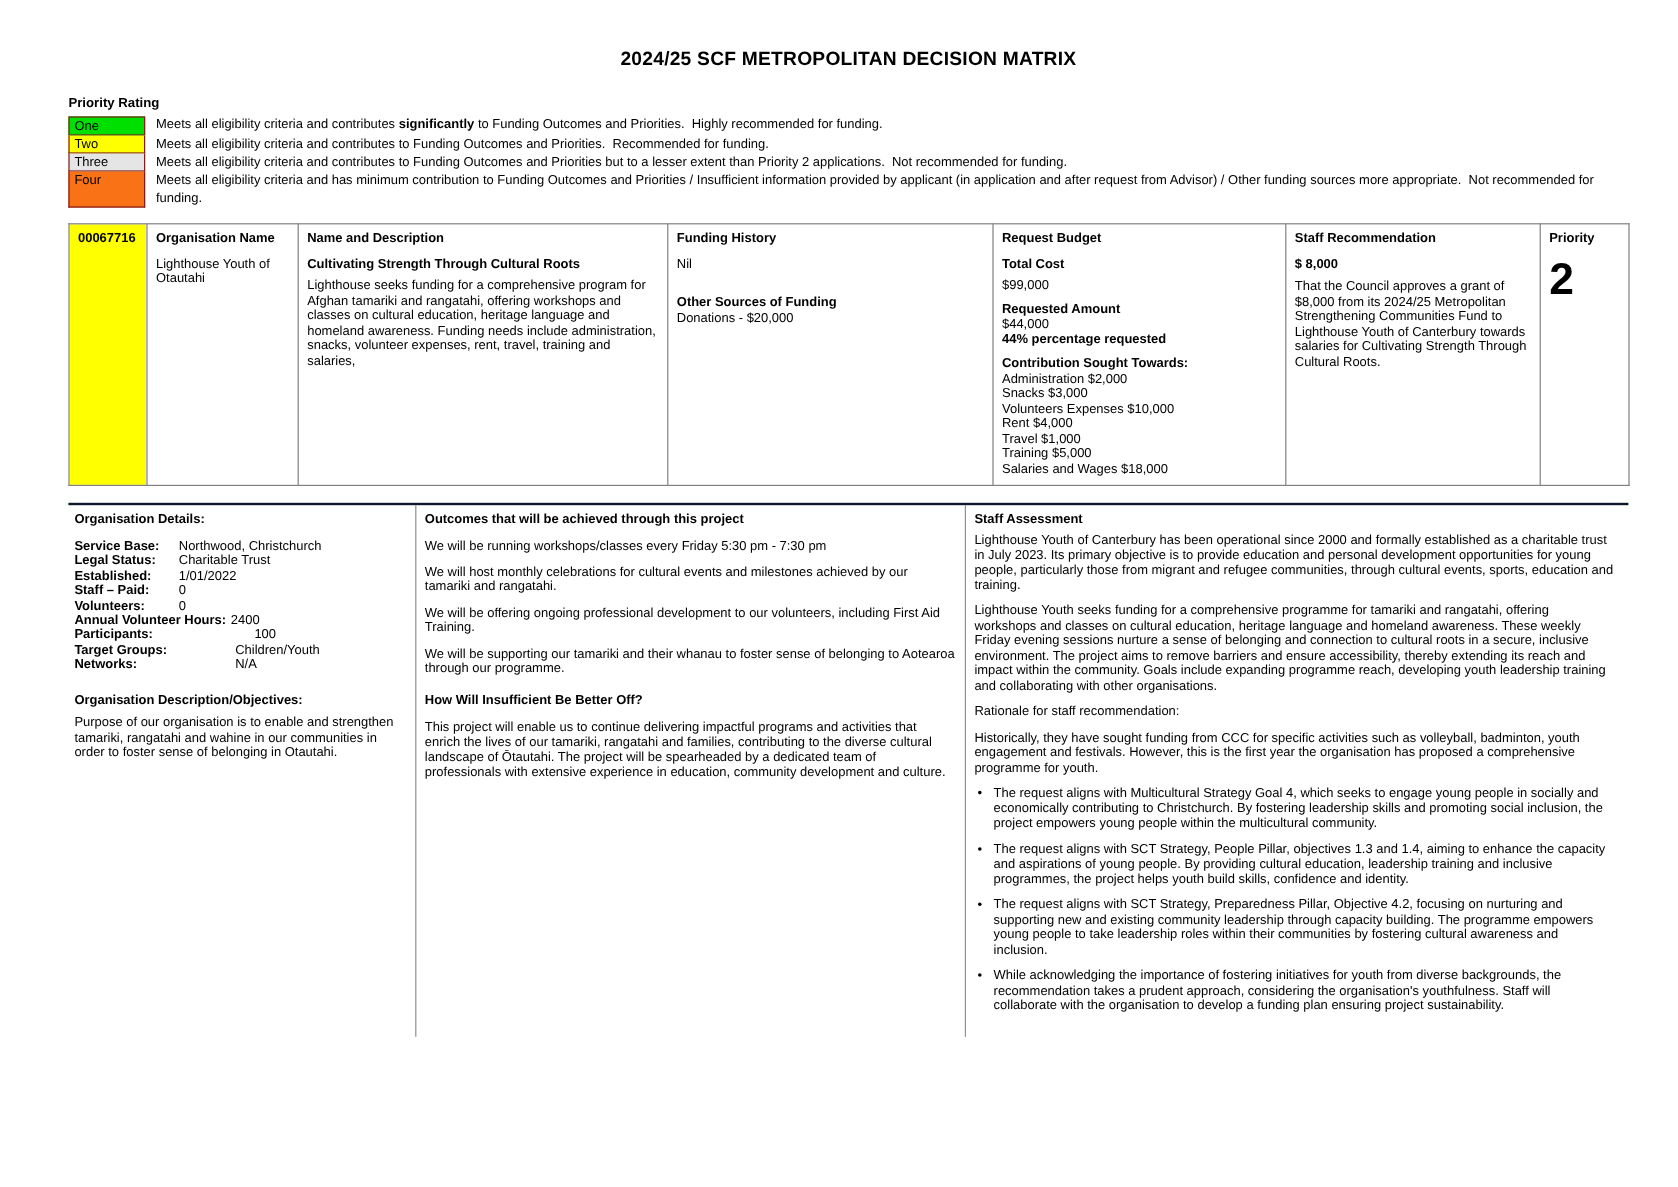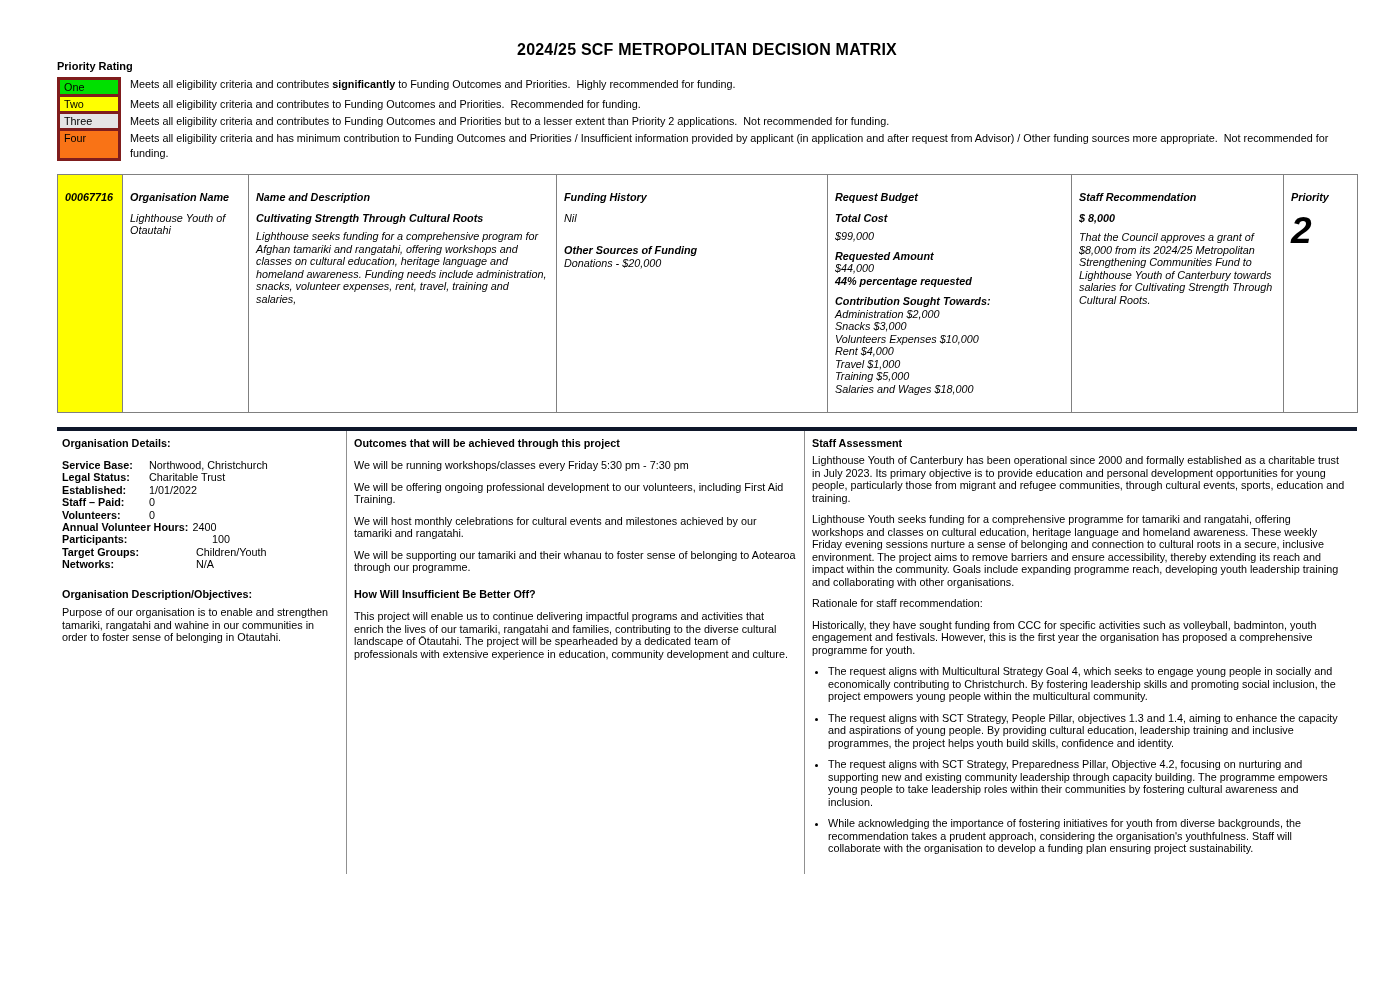--- a/index.html
+++ b/index.html
@@ -12,52 +12,52 @@
   }
   .page { padding: 0 41px 0 57px; width: 1398px; }
   .b { font-weight: bold; }
 
   .title {
     padding-top: 41px; font-size: 16px; font-weight: bold;
     text-align: center; letter-spacing: 0.2px;
   }
 
   
-  .legend-heading { margin-top: 0; font-size: 11px; font-weight: bold; }
+  .legend-heading { margin-top: 20px; font-size: 11px; font-weight: bold; }
   .legend { margin-top: 5px; width: 1295px; }
   .legend-row { display: flex; align-items: stretch; min-height: 15px; }
   .swatch {
-    width: 64px; flex: 0 0 64px; border: 3px solid #7f1d1d;
+    width: 64px; flex: 0 0 64px; border: 1px solid #7f1d1d;
     padding-left: 4px; line-height: 14px;
   }
   .legend-row + .legend-row .swatch { border-top: 0; }
   .legend-text { flex: 1; padding-left: 9px; line-height: 15px; white-space: pre-wrap; }
 
   
   .matrix {
     margin-top: 13px; width: 1300px;
     border-collapse: collapse; table-layout: fixed;
   }
   .matrix td {
     border: 1px solid #808080; vertical-align: top;
-    padding: 16px 7px; height: 174px; overflow: hidden; font-style: italic;
+    padding: 6px 7px; height: 174px; overflow: hidden;
   }
   .cell-h { font-weight: bold; margin-bottom: 8px; }
   .id-cell { font-weight: bold; }
   .para { line-height: 1.16; }
   .mt6 { margin-top: 6px; }
   .mt7 { margin-top: 7px; }
   .mt8 { margin-top: 8px; }
   .mt20 { margin-top: 20px; }
   .priority-value { font-size: 37px; font-weight: bold; line-height: 1; margin-top: 2px; }
 
   
   .bottom {
     margin-top: 14px; width: 1300px; min-height: 410px;
-    border-top: 4px solid #0f172a; display: flex; align-items: stretch;
+    border-top: 2px solid #0f172a; display: flex; align-items: stretch;
   }
   .bcol { padding: 6px 8px 10px 7px; }
   .bcol-1 { width: 290px; flex: 0 0 290px; border-right: 1px solid #909090; padding-left: 5px; }
   .bcol-2 { width: 458px; flex: 0 0 458px; border-right: 1px solid #909090; }
   .bcol-3 { flex: 1; padding-right: 12px; }
   .sec-h { font-weight: bold; margin-bottom: 10px; }
   .bcol p { margin: 0 0 9px 0; }
   .drow { line-height: 12.4px; }
   .dlabel { font-weight: bold; display: inline-block; }
   .drow:nth-child(-n+5) .dlabel { width: 87px; }
@@ -170,22 +170,22 @@
         <div class="drow"><span class="dlabel">Target Groups:</span><span>Children/Youth</span></div>
         <div class="drow"><span class="dlabel">Networks:</span><span>N/A</span></div>
       </div>
       <div class="sec-h desc-h">Organisation Description/Objectives:</div>
       <p class="para">Purpose of our organisation is to enable and strengthen tamariki, rangatahi and wahine in our communities in order to foster sense of belonging in Otautahi.</p>
     </div>
 
     <div class="bcol bcol-2">
       <div class="sec-h">Outcomes that will be achieved through this project</div>
       <p>We will be running workshops/classes every Friday 5:30 pm - 7:30 pm</p>
+      <p>We will host monthly celebrations for cultural events and milestones achieved by our tamariki and rangatahi.</p>
       <p>We will be offering ongoing professional development to our volunteers, including First Aid Training.</p>
-      <p>We will host monthly celebrations for cultural events and milestones achieved by our tamariki and rangatahi.</p>
       <p>We will be supporting our tamariki and their whanau to foster sense of belonging to Aotearoa through our programme.</p>
       <div class="sec-h" style="margin-top:14px">How Will Insufficient Be Better Off?</div>
       <p>This project will enable us to continue delivering impactful programs and activities that enrich the lives of our tamariki, rangatahi and families, contributing to the diverse cultural landscape of Ōtautahi. The project will be spearheaded by a dedicated team of professionals with extensive experience in education, community development and culture.</p>
     </div>
 
     <div class="bcol bcol-3">
       <div class="sec-h" style="margin-bottom:5px">Staff Assessment</div>
       <p>Lighthouse Youth of Canterbury has been operational since 2000 and formally established as a charitable trust in July 2023. Its primary objective is to provide education and personal development opportunities for young people, particularly those from migrant and refugee communities, through cultural events, sports, education and training.</p>
       <p>Lighthouse Youth seeks funding for a comprehensive programme for tamariki and rangatahi, offering workshops and classes on cultural education, heritage language and homeland awareness. These weekly Friday evening sessions nurture a sense of belonging and connection to cultural roots in a secure, inclusive environment. The project aims to remove barriers and ensure accessibility, thereby extending its reach and impact within the community. Goals include expanding programme reach, developing youth leadership training and collaborating with other organisations.</p>
       <p>Rationale for staff recommendation:</p>

